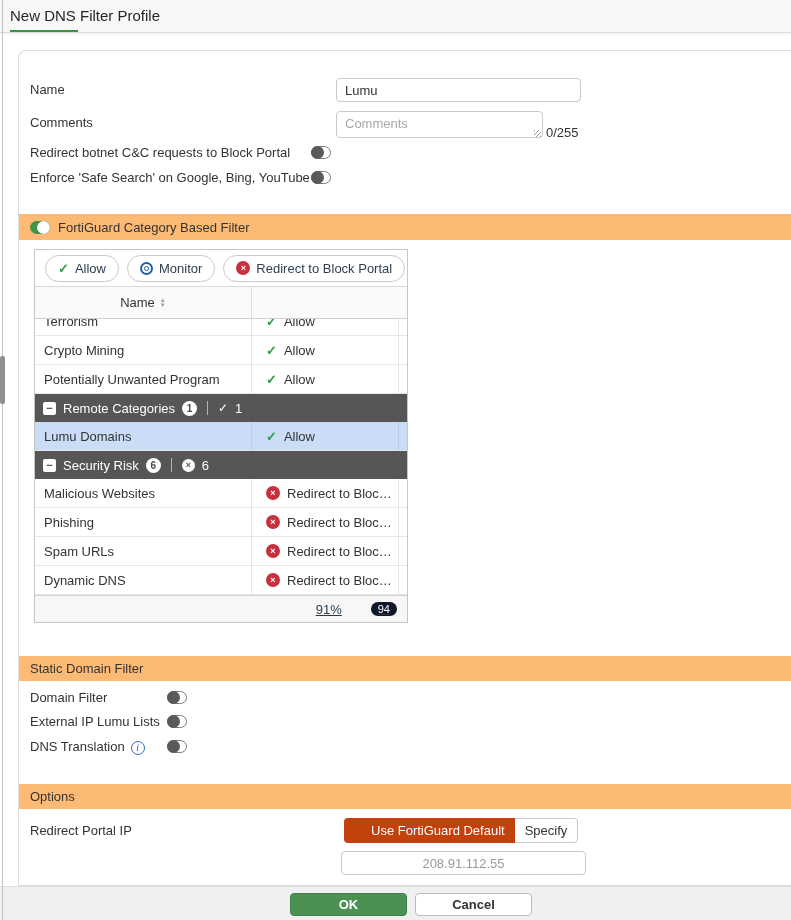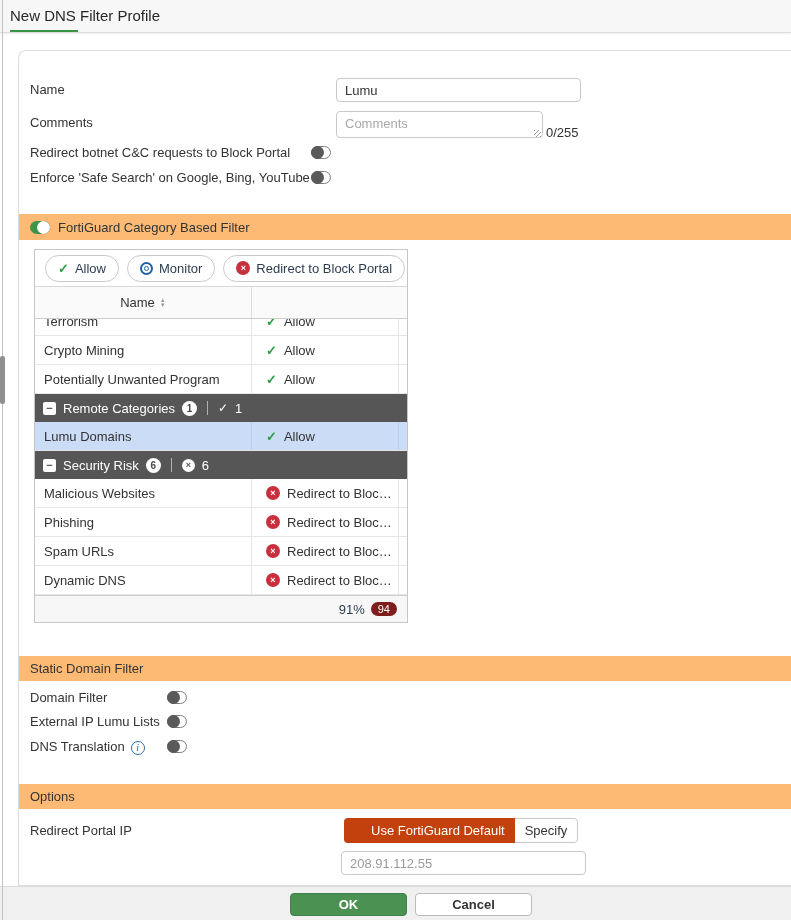--- a/index.html
+++ b/index.html
@@ -85,36 +85,36 @@
                   font-size:9px; font-weight:bold; display:flex; align-items:center; justify-content:center; }
 
   .check-green { color:#2e9e49; font-size:13px; font-weight:bold; }
   .block-red { flex:none; width:14px; height:14px; border-radius:50%; background:#c7303c; color:#fff;
                font-size:9px; font-weight:bold; display:inline-flex; align-items:center; justify-content:center; }
   .monitor-icon { width:13px; height:13px; border:2px solid #2060a8; border-radius:50%;
                   display:flex; align-items:center; justify-content:center; }
   .monitor-icon i { display:block; width:5px; height:5px; border:1.5px solid #2060a8; border-radius:50%; }
 
   .tbl-footer { height:27px; background:#f7f7f7; border-top:1px solid #cfcfcf; display:flex;
-                align-items:center; justify-content:flex-end; gap:6px; padding-right:10px; }
+                align-items:center; justify-content:flex-end; gap:6px; padding-right:10px;text-decoration:underline; }
   .pct { color:#2d3e50; }
-  .gray-badge { background:#7f1d1d; color:#fff; border-radius:9px; padding:1px 7px; font-size:11px; }
+  .gray-badge { background:#0f172a; color:#fff; border-radius:9px; padding:1px 7px; font-size:11px;margin-left:23px; }
 
   .info-icon { display:inline-flex; width:14px; height:14px; border:1px solid #2b6cb0; color:#2b6cb0;
                border-radius:50%; align-items:center; justify-content:center;
                font-family:"Liberation Serif",serif; font-style:italic; font-size:10px; cursor:pointer;
                vertical-align:middle; margin-left:6px; }
 
   
   .seg { position:absolute; left:325px; top:767px; height:25px; display:flex; border-radius:4px; overflow:hidden; }
   .seg-opt { display:flex; align-items:center; padding:0 10px; font-size:13px; cursor:pointer; }
   .seg-active { background:#c2410c; color:#fff;padding-left:27px; }
   .seg-idle { background:#fff; color:#333; border:1px solid #c9c9c9; border-left:none; border-radius:0 4px 4px 0; }
 
-  .ip-input { left:322px; top:800px; width:245px; height:24px; color:#9a9a9a; }
+  .ip-input { left:322px; top:800px; width:245px; height:24px; color:#9a9a9a;text-align:center; }
 
   
   .bottombar { position:absolute; left:0; right:0; bottom:0; height:34px; background:#f0f0f0; border-top:1px solid #ddd; z-index:20; }
   .btn { position:absolute; top:6px; height:23px; border-radius:4px; font-family:"Liberation Sans",sans-serif;
          font-size:13px; cursor:pointer;font-weight:bold; }
   .btn-ok { left:290px; width:117px; background:#4a9152; color:#fff; border:1px solid #40804a; }
   .btn-cancel { left:415px; width:117px; background:#fff; color:#333; border:1px solid #bbb; }
 </style>
 </head>
 <body>

